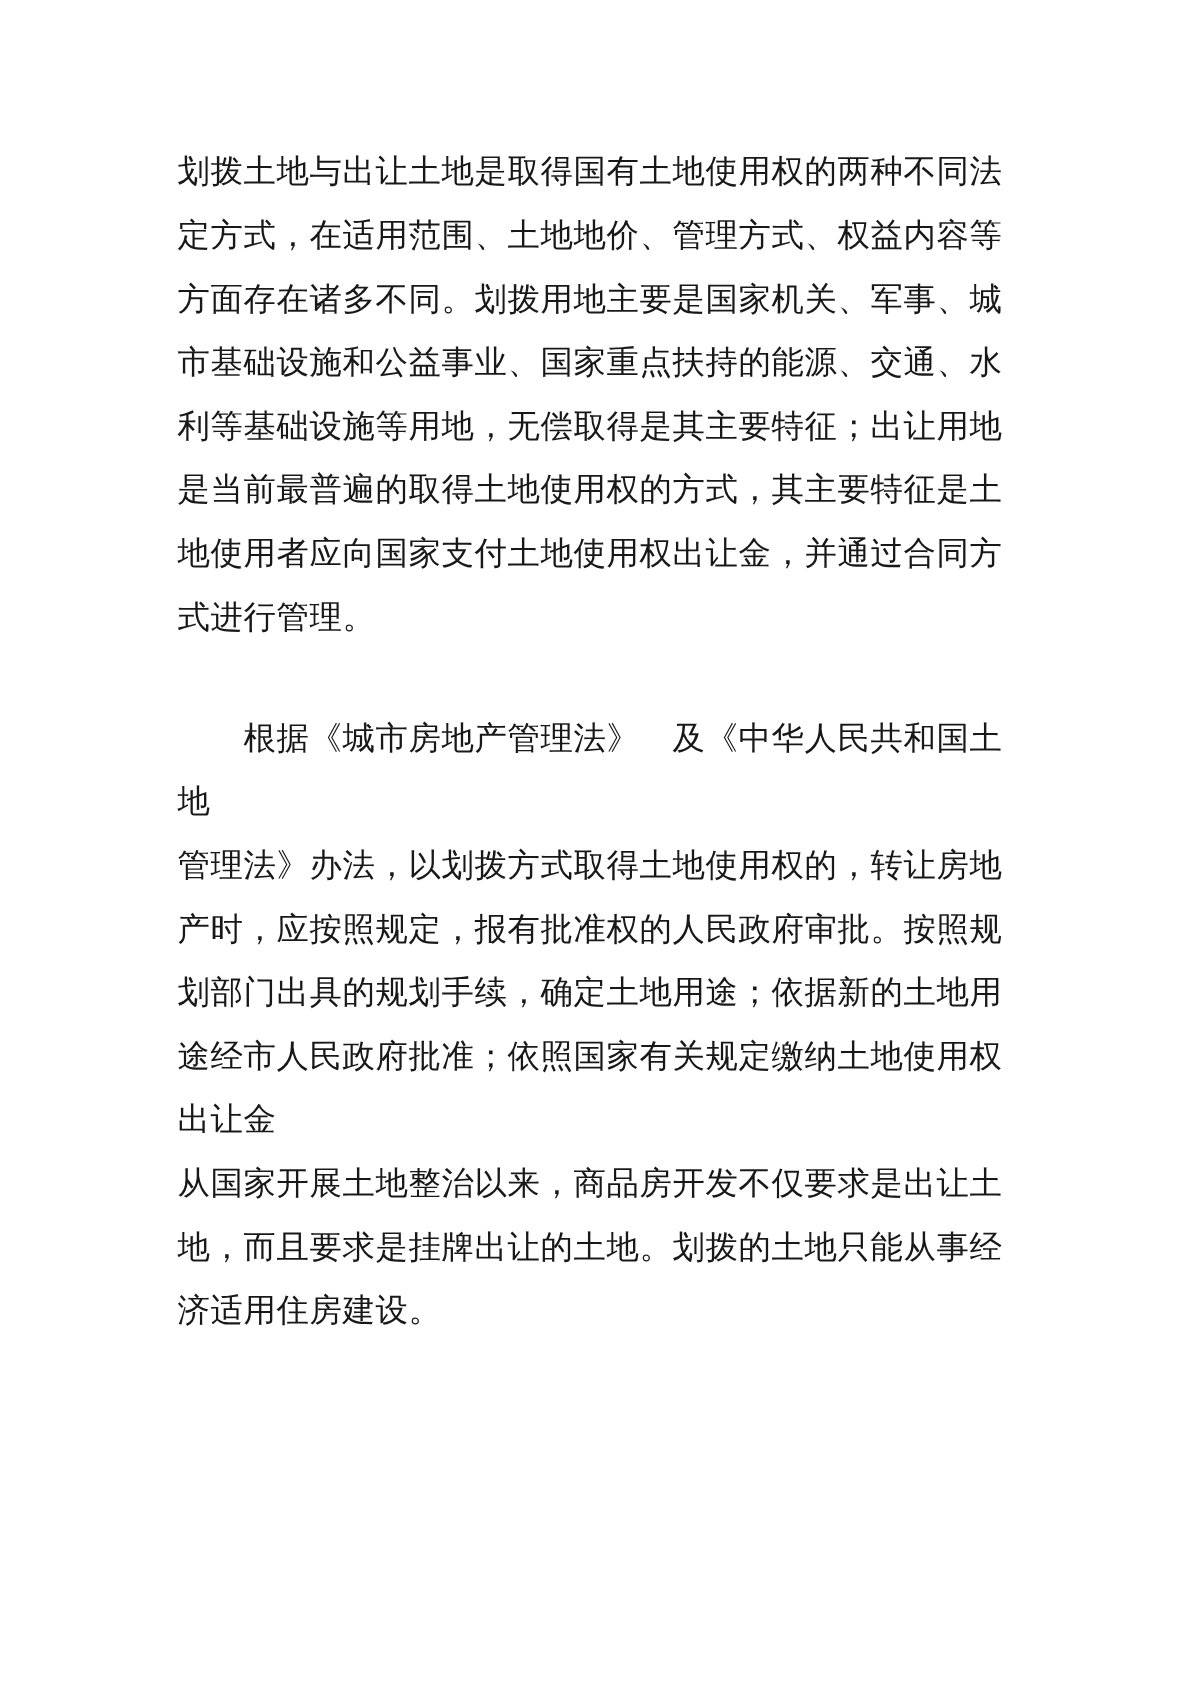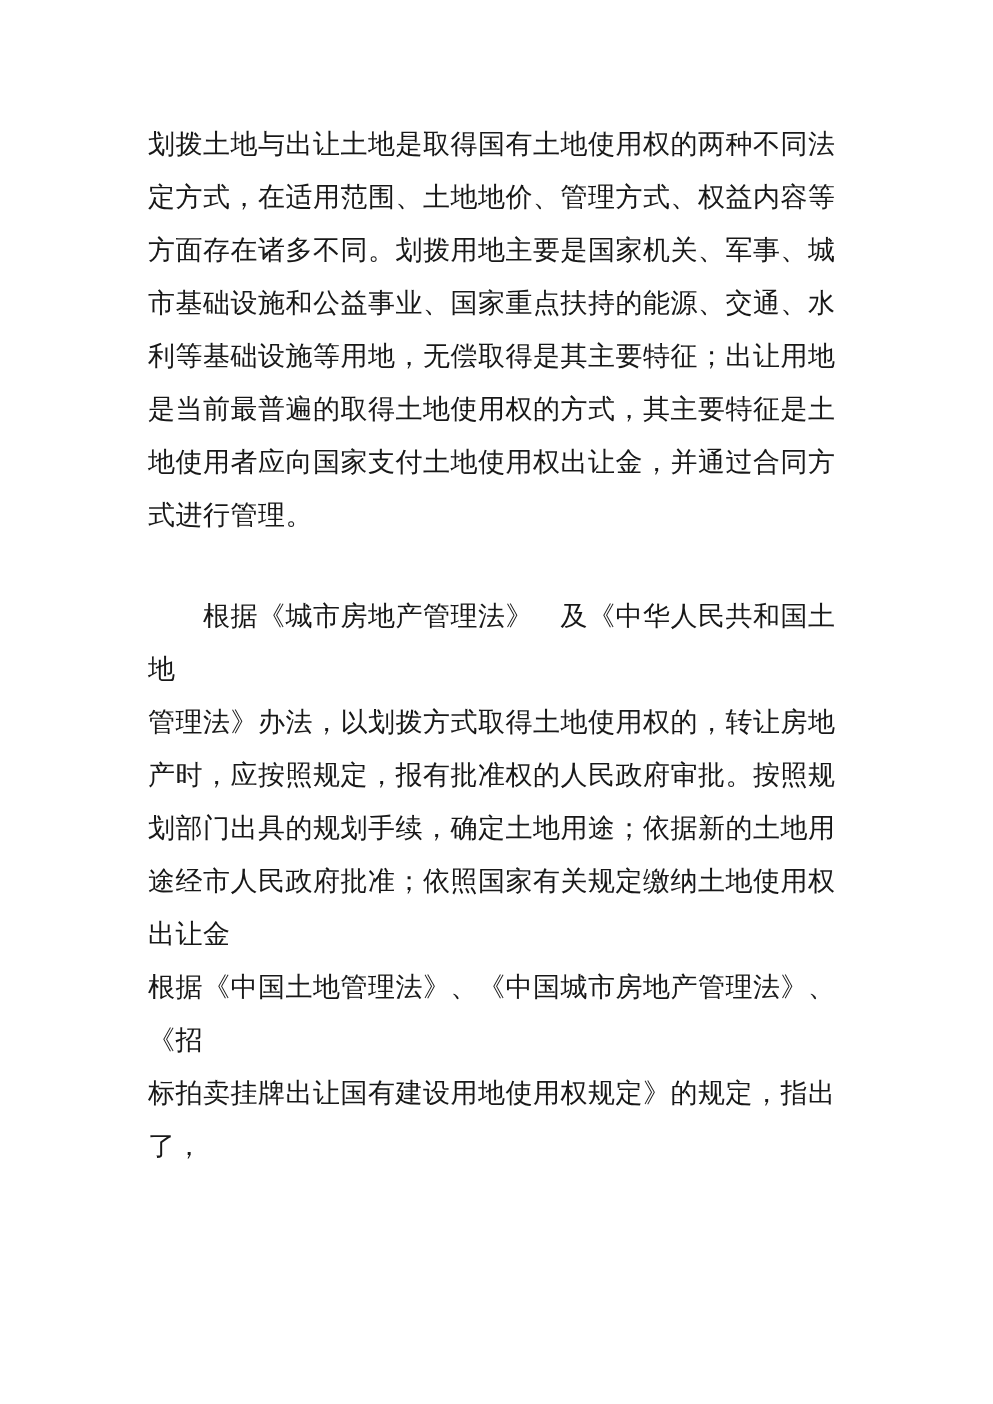--- a/index.html
+++ b/index.html
@@ -44,17 +44,17 @@
 利等基础设施等用地，无偿取得是其主要特征；出让用地
 是当前最普遍的取得土地使用权的方式，其主要特征是土
 地使用者应向国家支付土地使用权出让金，并通过合同方
 式进行管理。</p>
     <p class="para para-gap-after-2">　　根据《城市房地产管理法》　及《中华人民共和国土地
 管理法》办法，以划拨方式取得土地使用权的，转让房地
 产时，应按照规定，报有批准权的人民政府审批。按照规
 划部门出具的规划手续，确定土地用途；依据新的土地用
 途经市人民政府批准；依照国家有关规定缴纳土地使用权
 出让金</p>
-    <p class="para">根据《中国土地管理法》、《中国城市房地产管理法》、《招
-标拍卖挂牌出让国有建设用地使用权规定》的规定，指出
-了，</p>
+    <p class="para para-gap-after-3">从国家开展土地整治以来，商品房开发不仅要求是出让土
+地，而且要求是挂牌出让的土地。划拨的土地只能从事经
+济适用住房建设。</p>
   </div>
 </div>
 
 </body></html>

